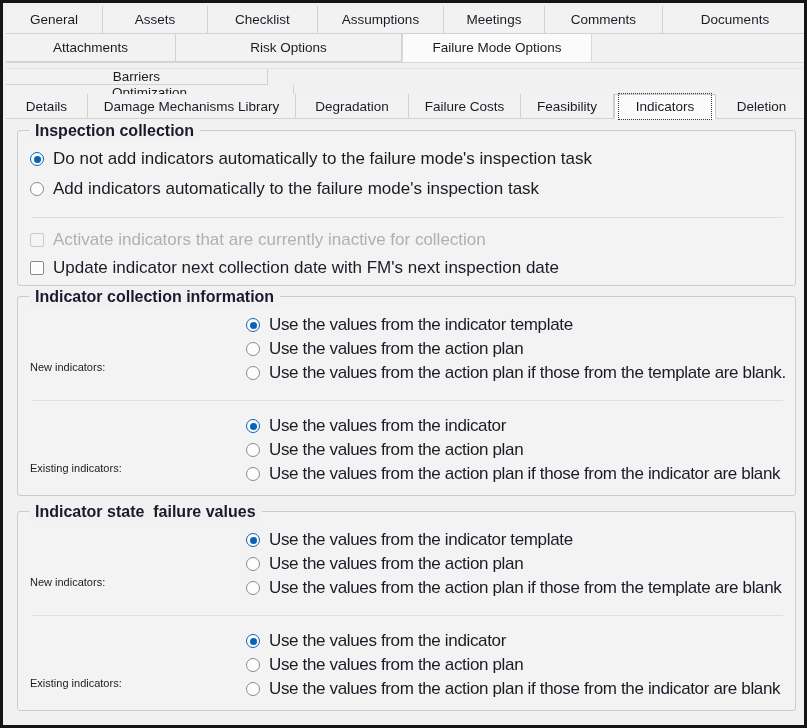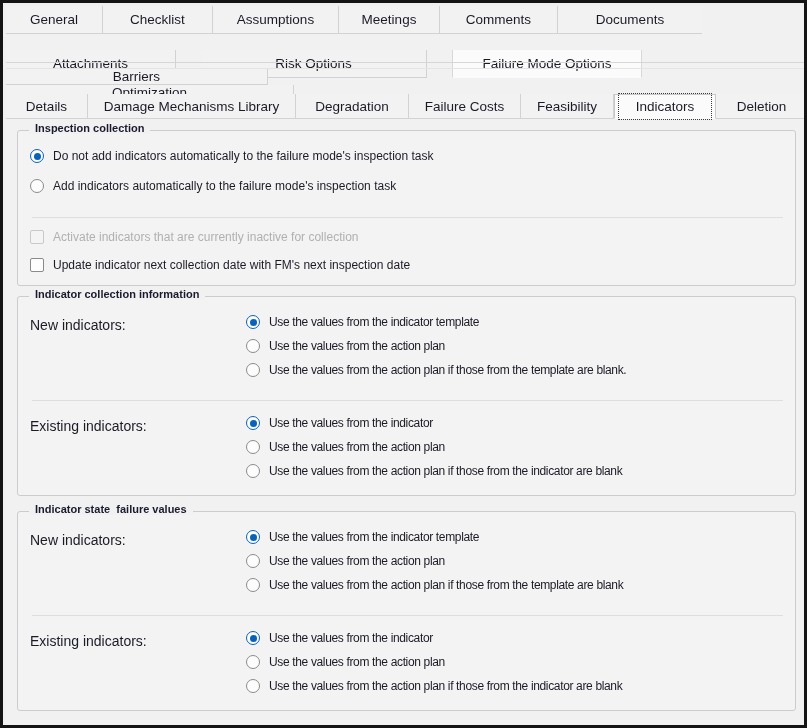--- a/index.html
+++ b/index.html
@@ -80,21 +80,21 @@
     border: 1px solid #ccccd0;
     border-radius: 3px;
     background: #f3f3f3;
   }
   .group-title {
     position: absolute;
     top: -9px;
     left: 11px;
     padding: 0 6px;
     background: #f1f1f1;
-    font-size: 11px;
+    font-size: 16px;
     font-weight: bold;
     color: #1a1a2e;
     white-space: pre;
   }
   .divider {
     position: absolute;
     height: 1px;
     background: #dedede;
   }
 
@@ -135,62 +135,66 @@
     border-radius: 2px;
     background: #fdfdfd;
     flex: 0 0 auto;
   }
   .checkbox.disabled {
     border-color: #c9c9c9;
     background: #f4f4f4;
   }
   .opt-label {
     margin-left: 9px;
-    font-size: 12px;
+    font-size: 17px;
     color: #1b1b26;
     white-space: nowrap;
   }
   .opt-label.dim { color: #b0b0b0; }
   .opt-label.tight { letter-spacing: -0.35px; }
 
   .field-label {
     position: absolute;
-    font-size: 14px;
+    font-size: 11px;
     color: #1b1b26;
     white-space: nowrap;
+    margin-top: 44px;
   }
 </style>
 </head>
 <body>
 
 <div id="app">
  <div class="inner">
 
   <div class="tabrow" id="tabrow1" style="top:0px;height:28px;">
         <div class="tab" style="width: 97px;">
           <span class="tablabel">General</span>
         </div>
+        <div class="tab" style="width: 105px;">
+          <span class="tablabel">Assets</span>
+        </div>
         <div class="tab" style="width: 110px;">
           <span class="tablabel">Checklist</span>
         </div>
         <div class="tab" style="width: 126px;">
           <span class="tablabel">Assumptions</span>
         </div>
         <div class="tab" style="width: 101px;">
           <span class="tablabel">Meetings</span>
         </div>
         <div class="tab" style="width: 118px;">
           <span class="tablabel">Comments</span>
         </div>
         <div class="tab" style="width: 144px;">
           <span class="tablabel">Documents</span>
         </div>
       </div>
 
-  <div class="tabrow" id="tabrow2" style="top:44px;height:28px;gap:25px;">
+  <div class="tabrow" id="tabrow2" style="top:28px;height:28px;">
         <div class="tab" style="width: 170px;">
           <span class="tablabel">Attachments</span>
         </div>
         <div class="tab" style="width: 226px;">
           <span class="tablabel">Risk Options</span>
         </div>
         <div class="tab active" style="width: 190px;">
           <span class="tablabel">Failure Mode Options</span>
         </div>
       </div>

